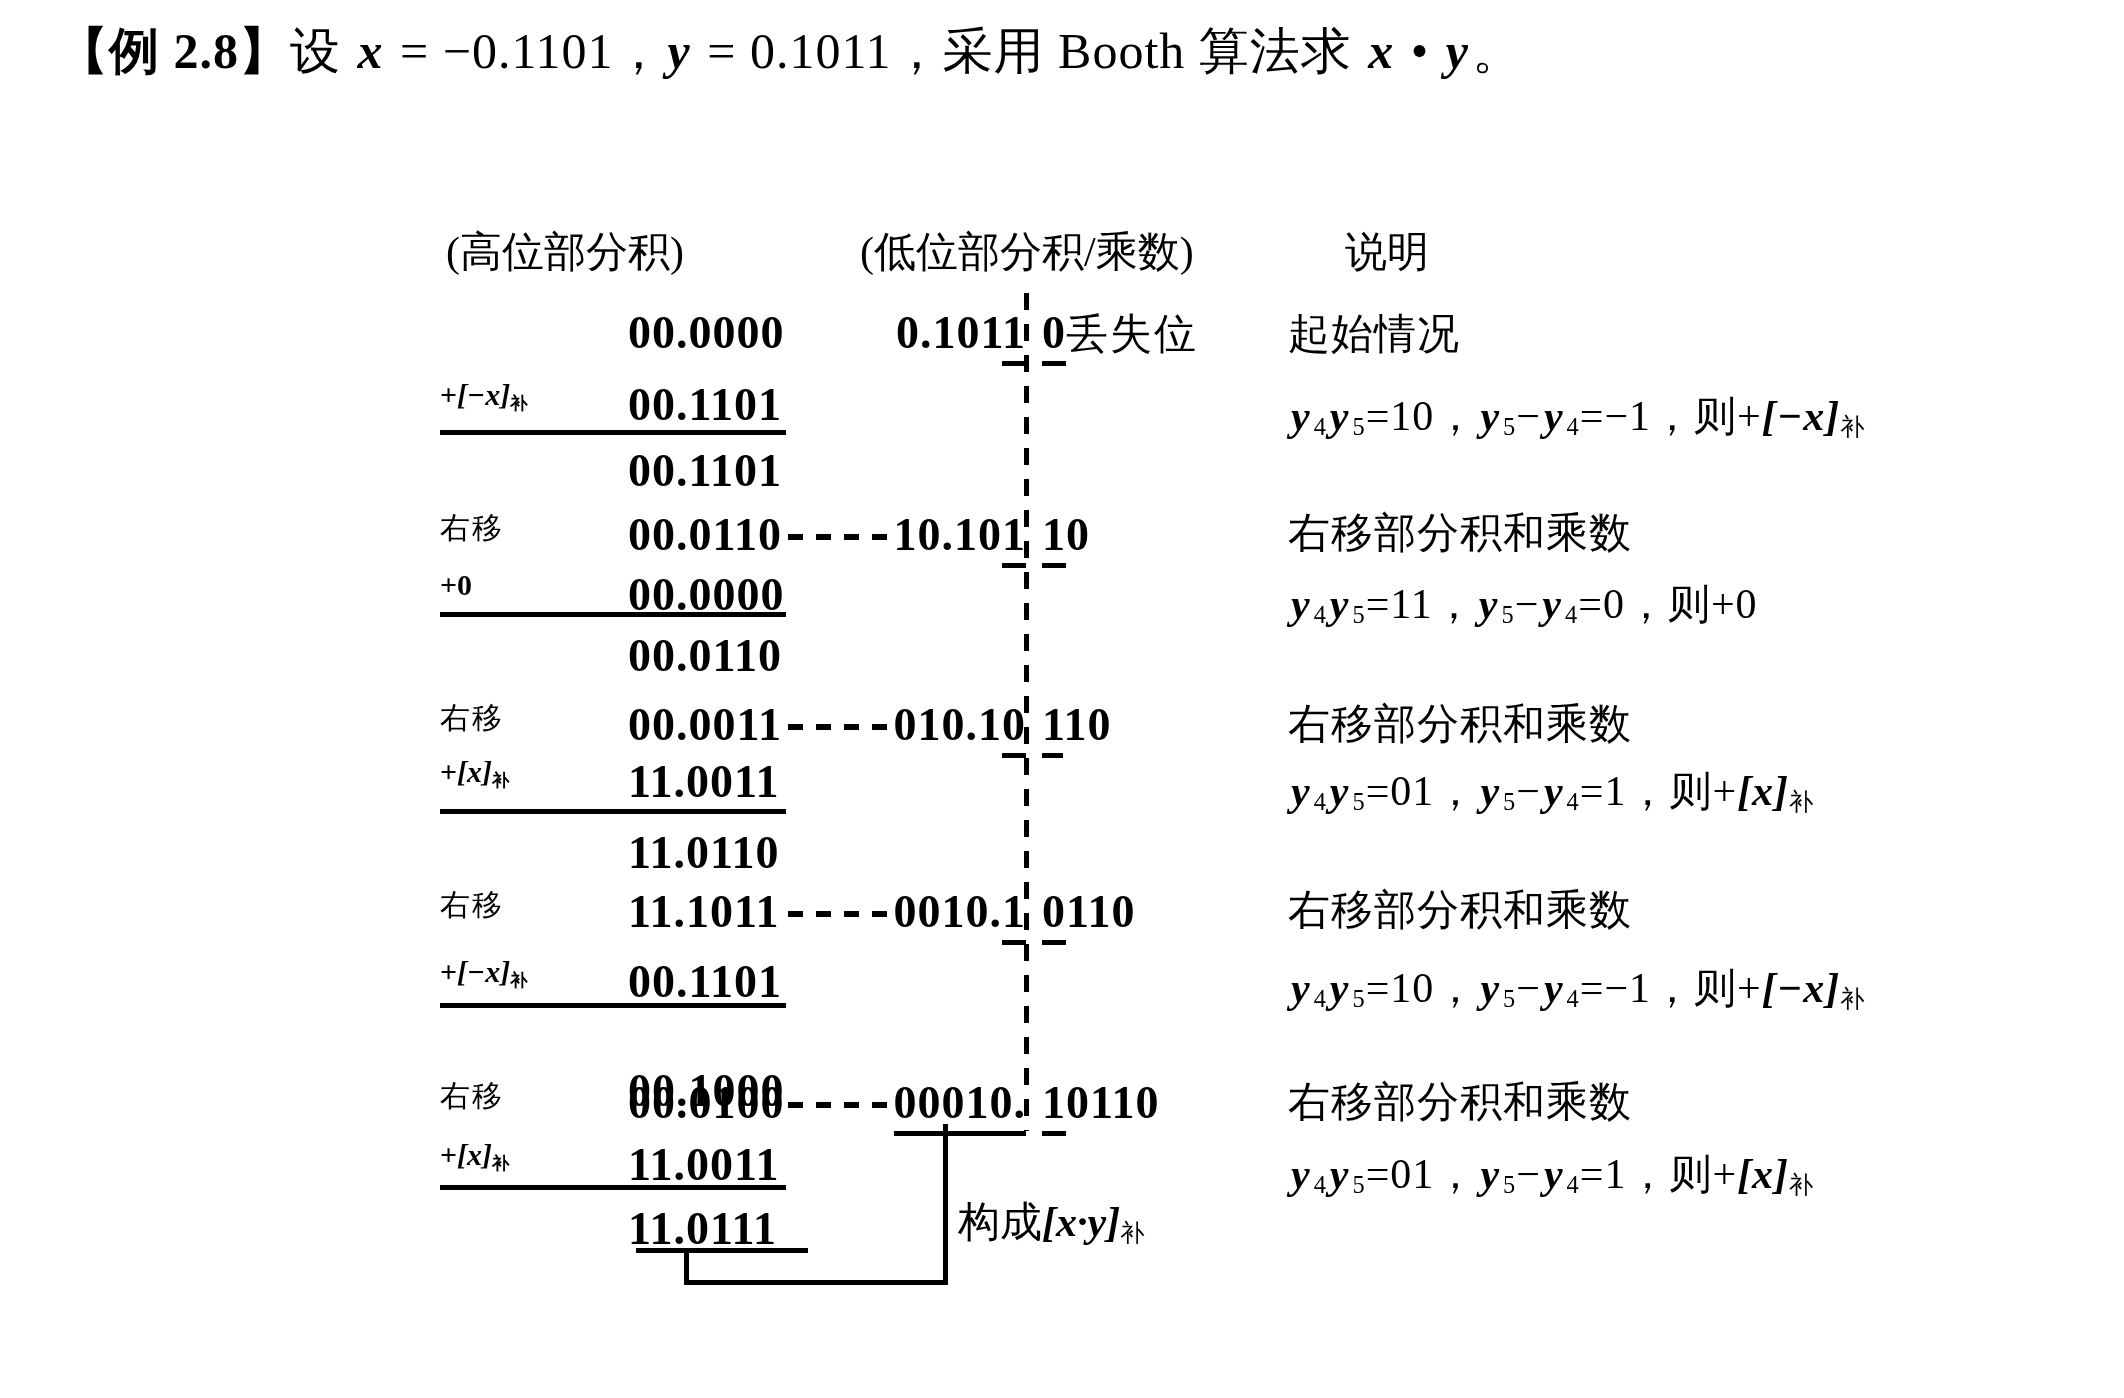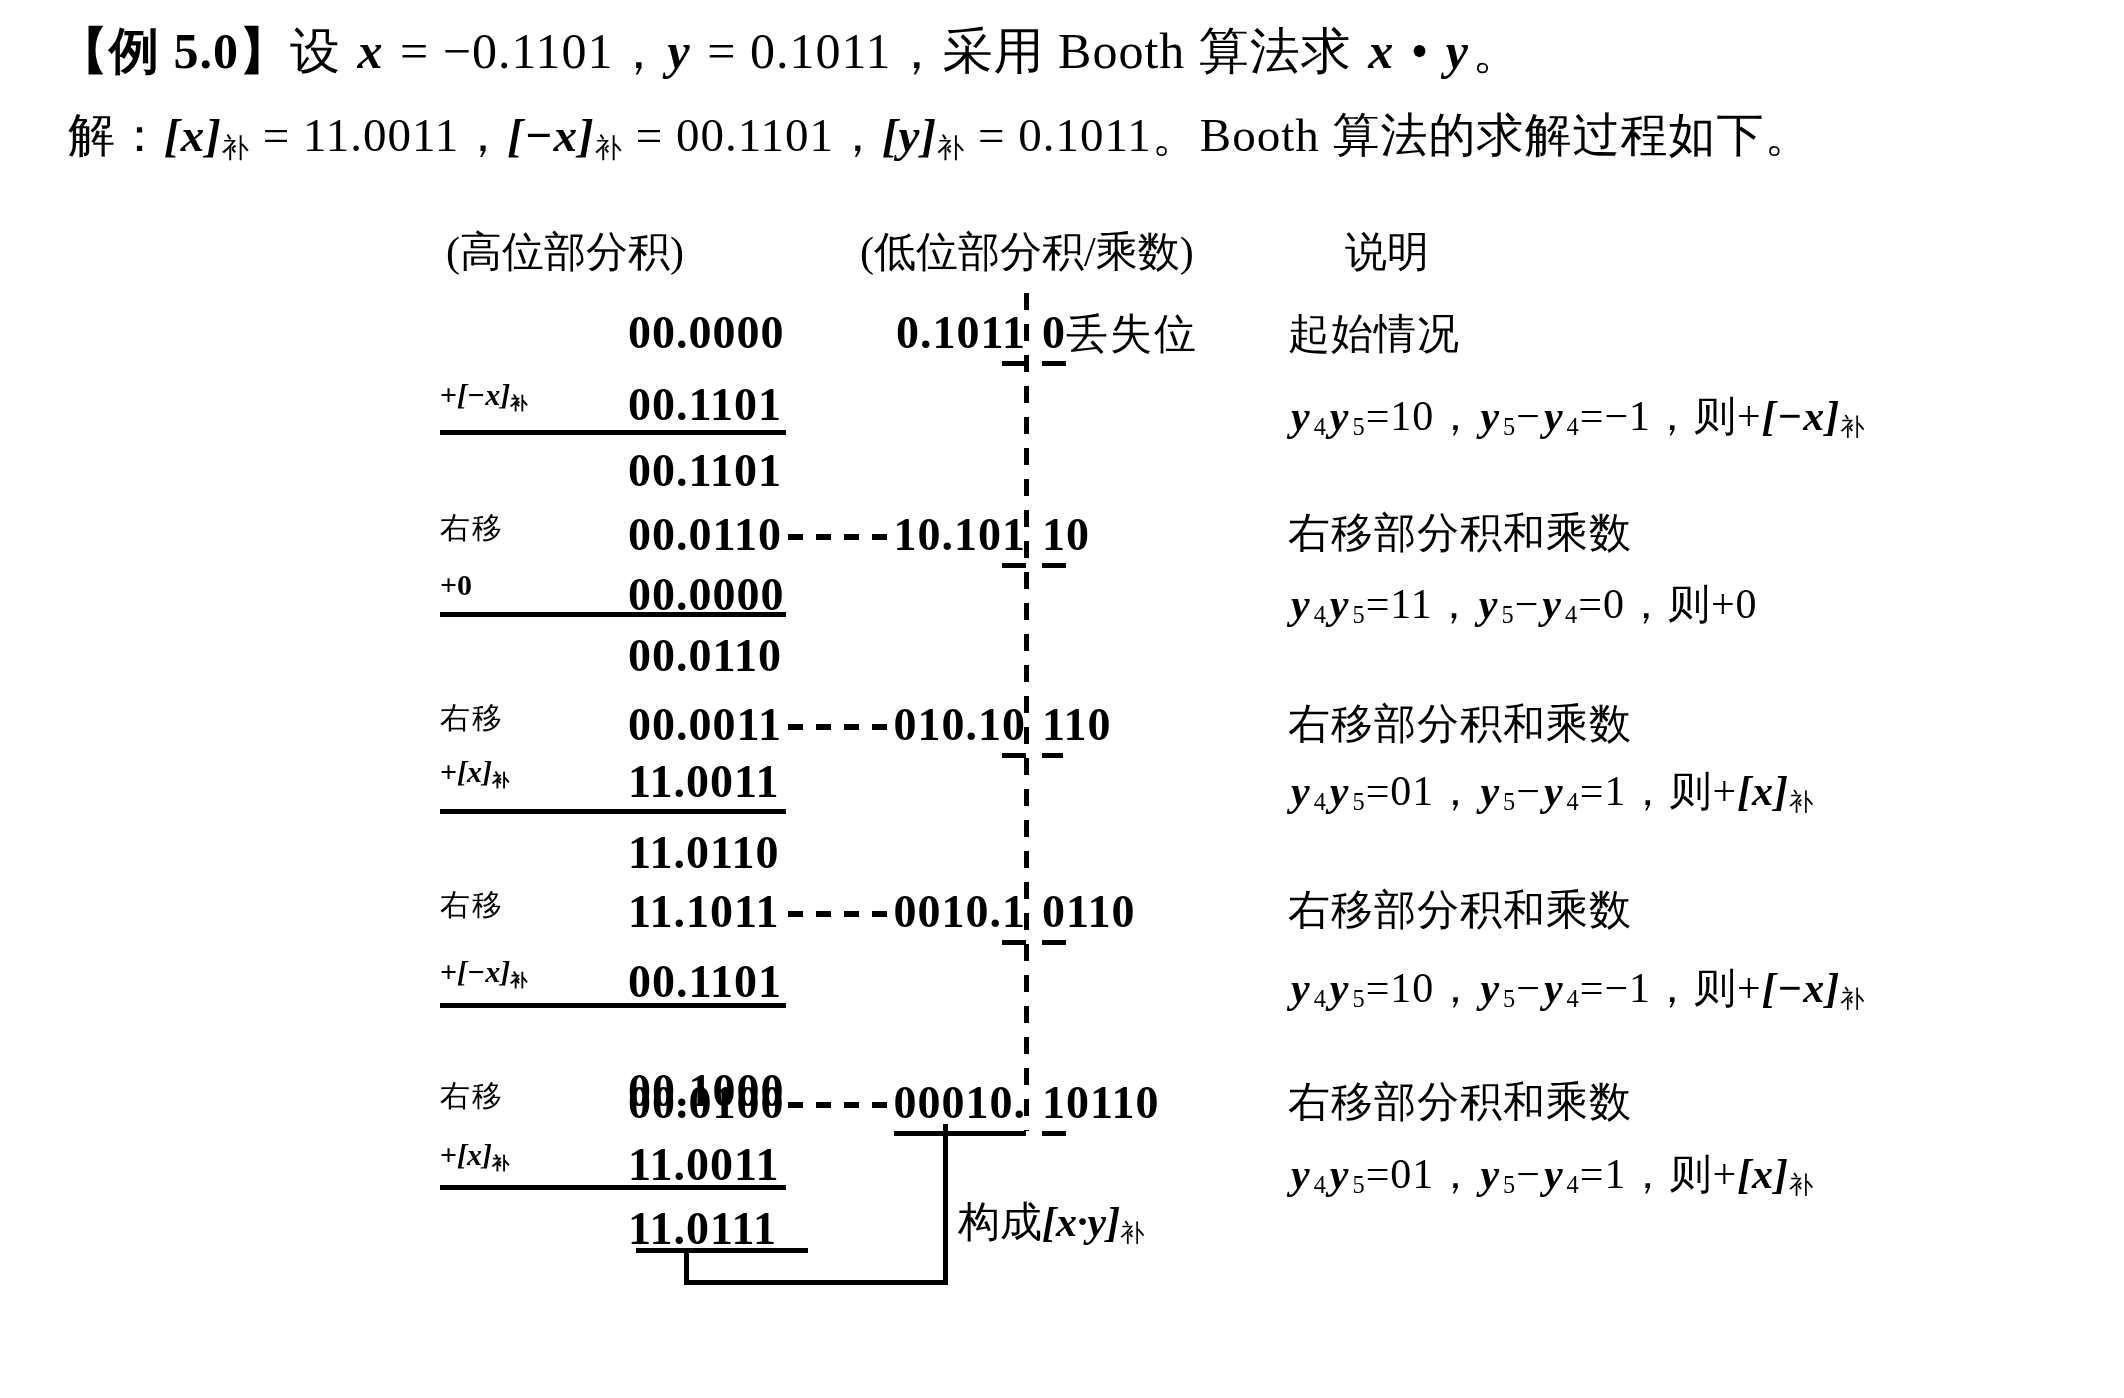--- a/index.html
+++ b/index.html
@@ -68,22 +68,21 @@
   #br-left{position:absolute;left:684px;top:1252px;width:5px;height:32px;background:#000;}
   #br-bottom{position:absolute;left:684px;top:1280px;width:264px;height:5px;background:#000;}
   #br-right{position:absolute;left:943px;top:1124px;width:5px;height:161px;background:#000;}
   #br-label{position:absolute;left:958px;top:1194px;font-size:42px;white-space:nowrap;}
 </style>
 </head>
 <body style="background: rgb(255, 255, 255);">
 
 <div class="page">
 
-  <div id="line1" class="heading"><span class="c-b">【例 5.0】</span><span class="c-n">设 </span><span class="c-i">x</span><span class="c-n"> = −0.1101，</span><span class="c-i">y</span><span class="c-n"> = 0.1011，采用 Booth 算法求 </span><span class="c-i">x</span><span class="c-n"> • </span><span class="c-i">y</span><span class="c-n">。</span></div>
-  <div id="line2" class="heading"><span class="c-n">解：</span><span class="c-m">[x]</span><span class="c-sub">补</span><span class="c-n"> = 11.0011，</span><span class="c-m">[−x]</span><span class="c-sub">补</span><span class="c-n"> = 00.1101，</span><span class="c-m">[y]</span><span class="c-sub">补</span><span class="c-n"> = 0.1011。Booth 算法的求解过程如下。</span></div>
+  <div id="line1" class="heading"><span class="c-b">【例 2.8】</span><span class="c-n">设 </span><span class="c-i">x</span><span class="c-n"> = −0.1101，</span><span class="c-i">y</span><span class="c-n"> = 0.1011，采用 Booth 算法求 </span><span class="c-i">x</span><span class="c-n"> • </span><span class="c-i">y</span><span class="c-n">。</span></div>
 
   <div>
 
     <div id="h-high" class="colhead">(高位部分积)</div>
     <div id="h-low" class="colhead">(低位部分积/乘数)</div>
     <div id="h-note" class="colhead">说明</div>
 
     <div id="vline"></div>
 
     <div class="row" id="row-init">

